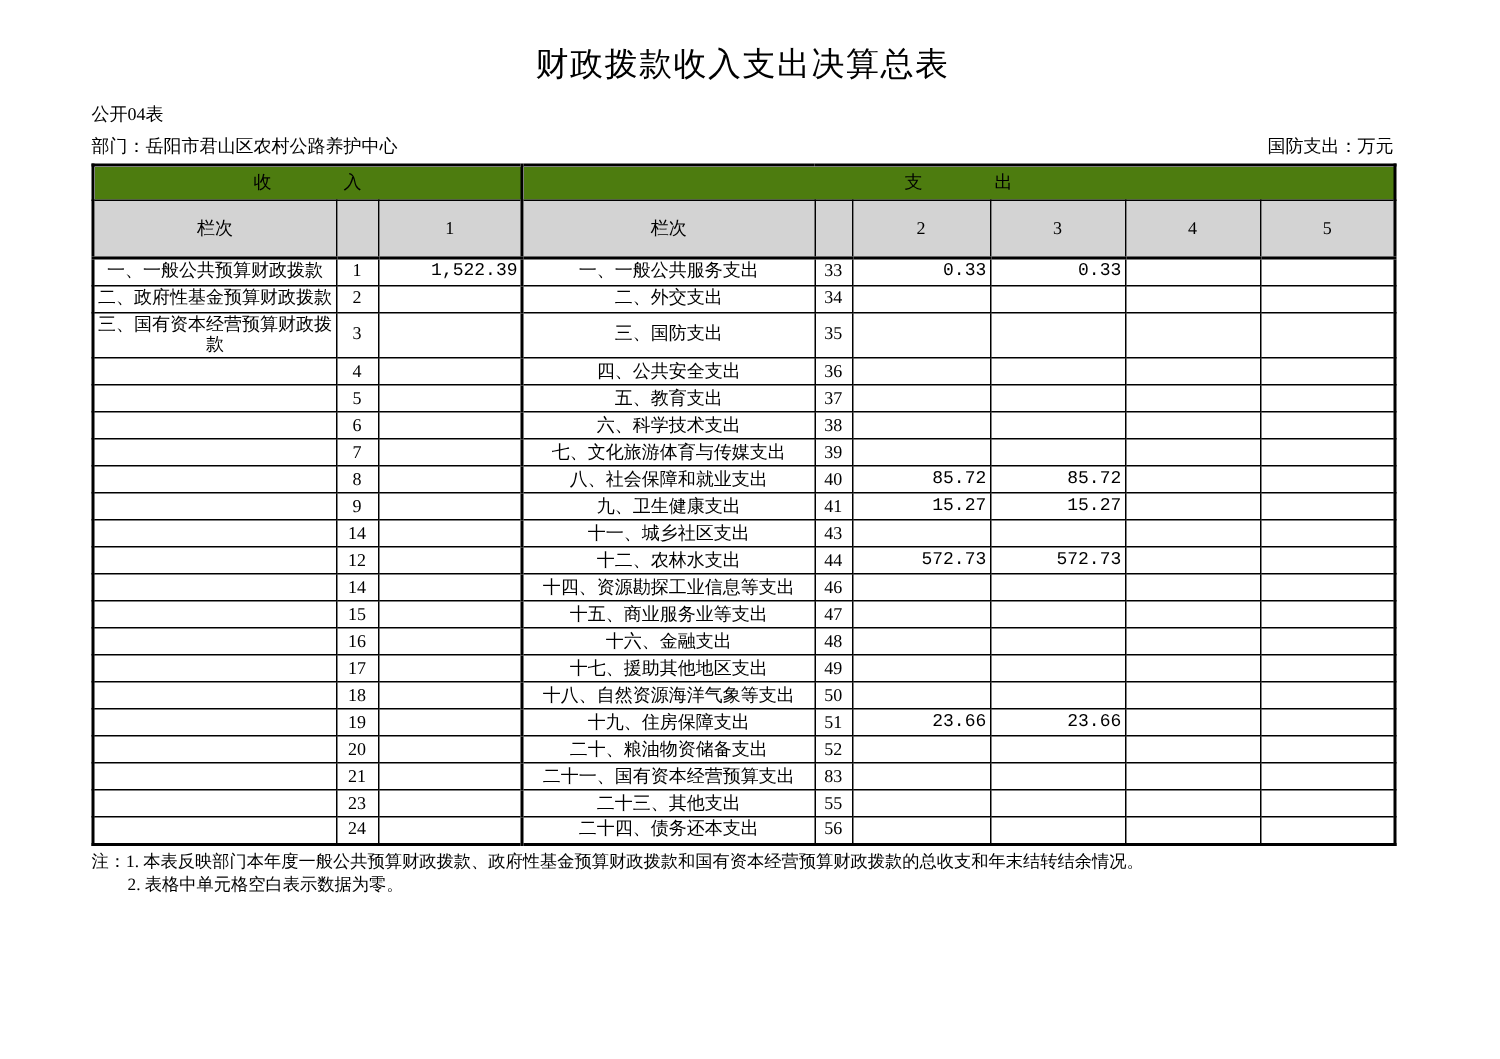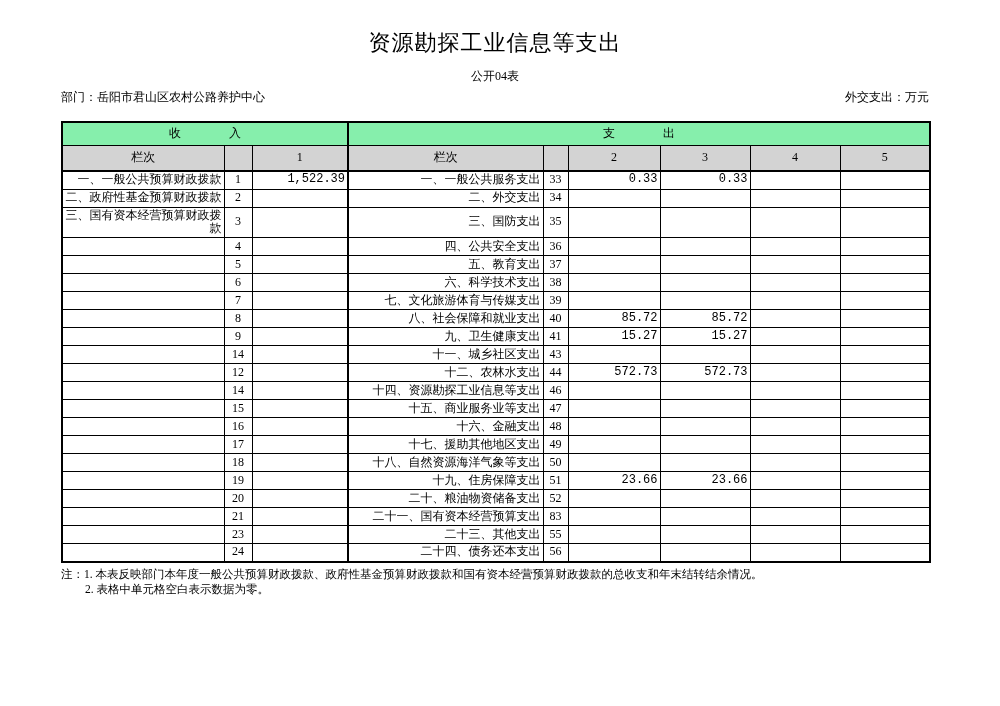--- a/index.html
+++ b/index.html
@@ -13,67 +13,67 @@
   .doc { width: 868px; margin: 0 0 0 61px; }
   .page-title {
     margin-top: 28px;
     text-align: center;
     font-size: 22px;
     font-weight: normal;
     letter-spacing: 1px;
   }
   .form-code {
     margin-top: 10px;
-    text-align: center;
+    text-align: left;
     font-size: 12px;
   }
   .meta-line {
     margin-top: 4px;
-    margin-bottom: 15px;
+    margin-bottom: 3px;
     display: flex;
     justify-content: space-between;
     font-size: 12px;
   }
   table.fin {
     width: 868px;
     border-collapse: collapse;
     table-layout: fixed;
     border: 2px solid #000;
   }
   table.fin th, table.fin td {
     border: 1px solid #000;
     font-size: 12px;
     font-weight: normal;
     padding: 1px 2px;
     overflow: hidden;
   }
-  tr.section-row th { height: 23px; background: #86efac; }
+  tr.section-row th { height: 23px; background: #4d7c0f; }
   tr.header-row th  { height: 34px; background: #d3d3d3; text-align: center; white-space: pre-line; line-height: 1.25; }
-  tr.index-row td   { height: 26px; background: #d3d3d3; text-align: center; margin-top: 28px; }
+  tr.index-row td   { height: 39px; background: #d3d3d3; text-align: center; margin-top: 28px; }
   tr.data-row td    { height: 18px; background: #ffffff; line-height: 1.15; }
-  td.item  { text-align: right; padding-left: 3px; word-break: break-all; }
+  td.item  { text-align: center; padding-left: 3px; word-break: break-all; }
   td.line, th.line { text-align: center; padding: 0; }
   td.amount { text-align: right; padding-right: 2px; font-family: "Liberation Mono", "DejaVu Sans Mono", monospace; font-size: 11.5px; }
   .divider { border-left: 2px solid #000 !important; }
   tr.index-row td { border-bottom: 2px solid #000; }
   .notes { margin-top: 4px; font-size: 11.5px; line-height: 1.35; }
   .note-2 { padding-left: 24px; }
 </style>
 </head>
 <body>
 
 <div class="doc">
 
-  <h1 class="page-title">资源勘探工业信息等支出</h1>
+  <h1 class="page-title">财政拨款收入支出决算总表</h1>
 
   <div class="form-code">公开04表</div>
 
   <div class="meta-line">
     <span>部门：岳阳市君山区农村公路养护中心</span>
-    <span>外交支出：万元</span>
+    <span>国防支出：万元</span>
   </div>
 
   <table class="fin">
     <colgroup>
       <col style="width:162px">
         <col style="width:28px">
         <col style="width:96px">
       <col style="width:195px">
         <col style="width:25px">
         <col style="width:92px">

